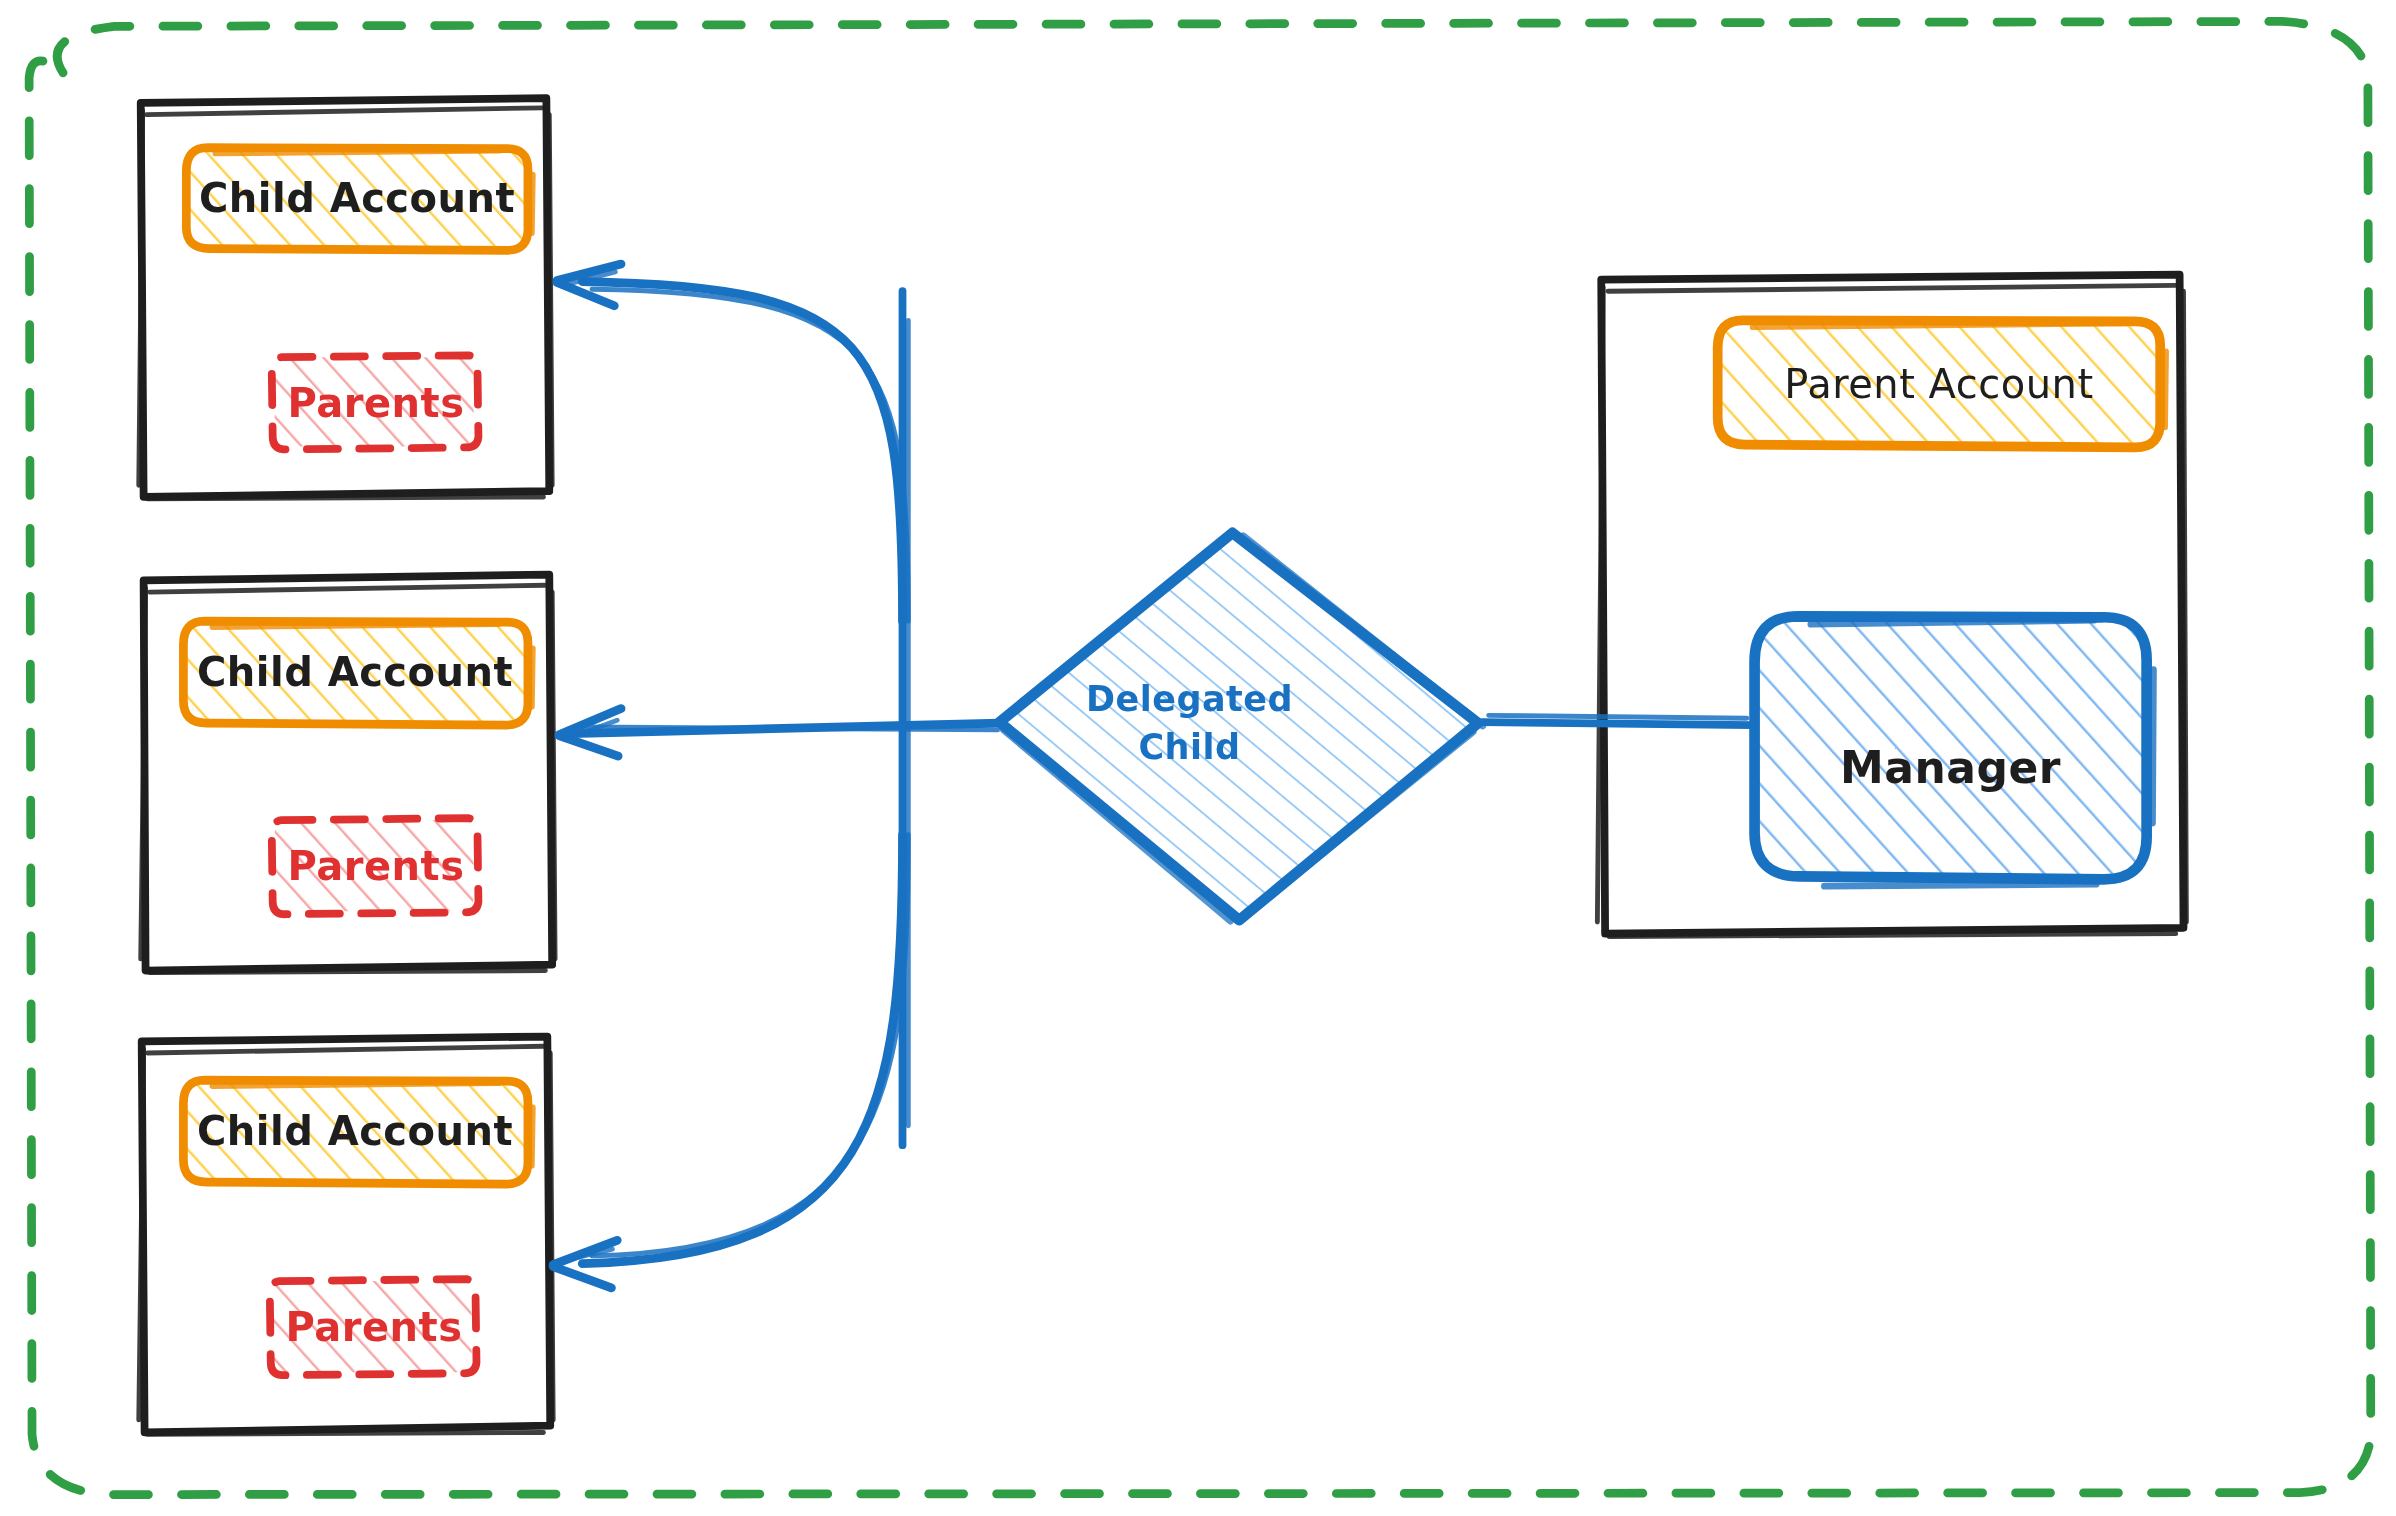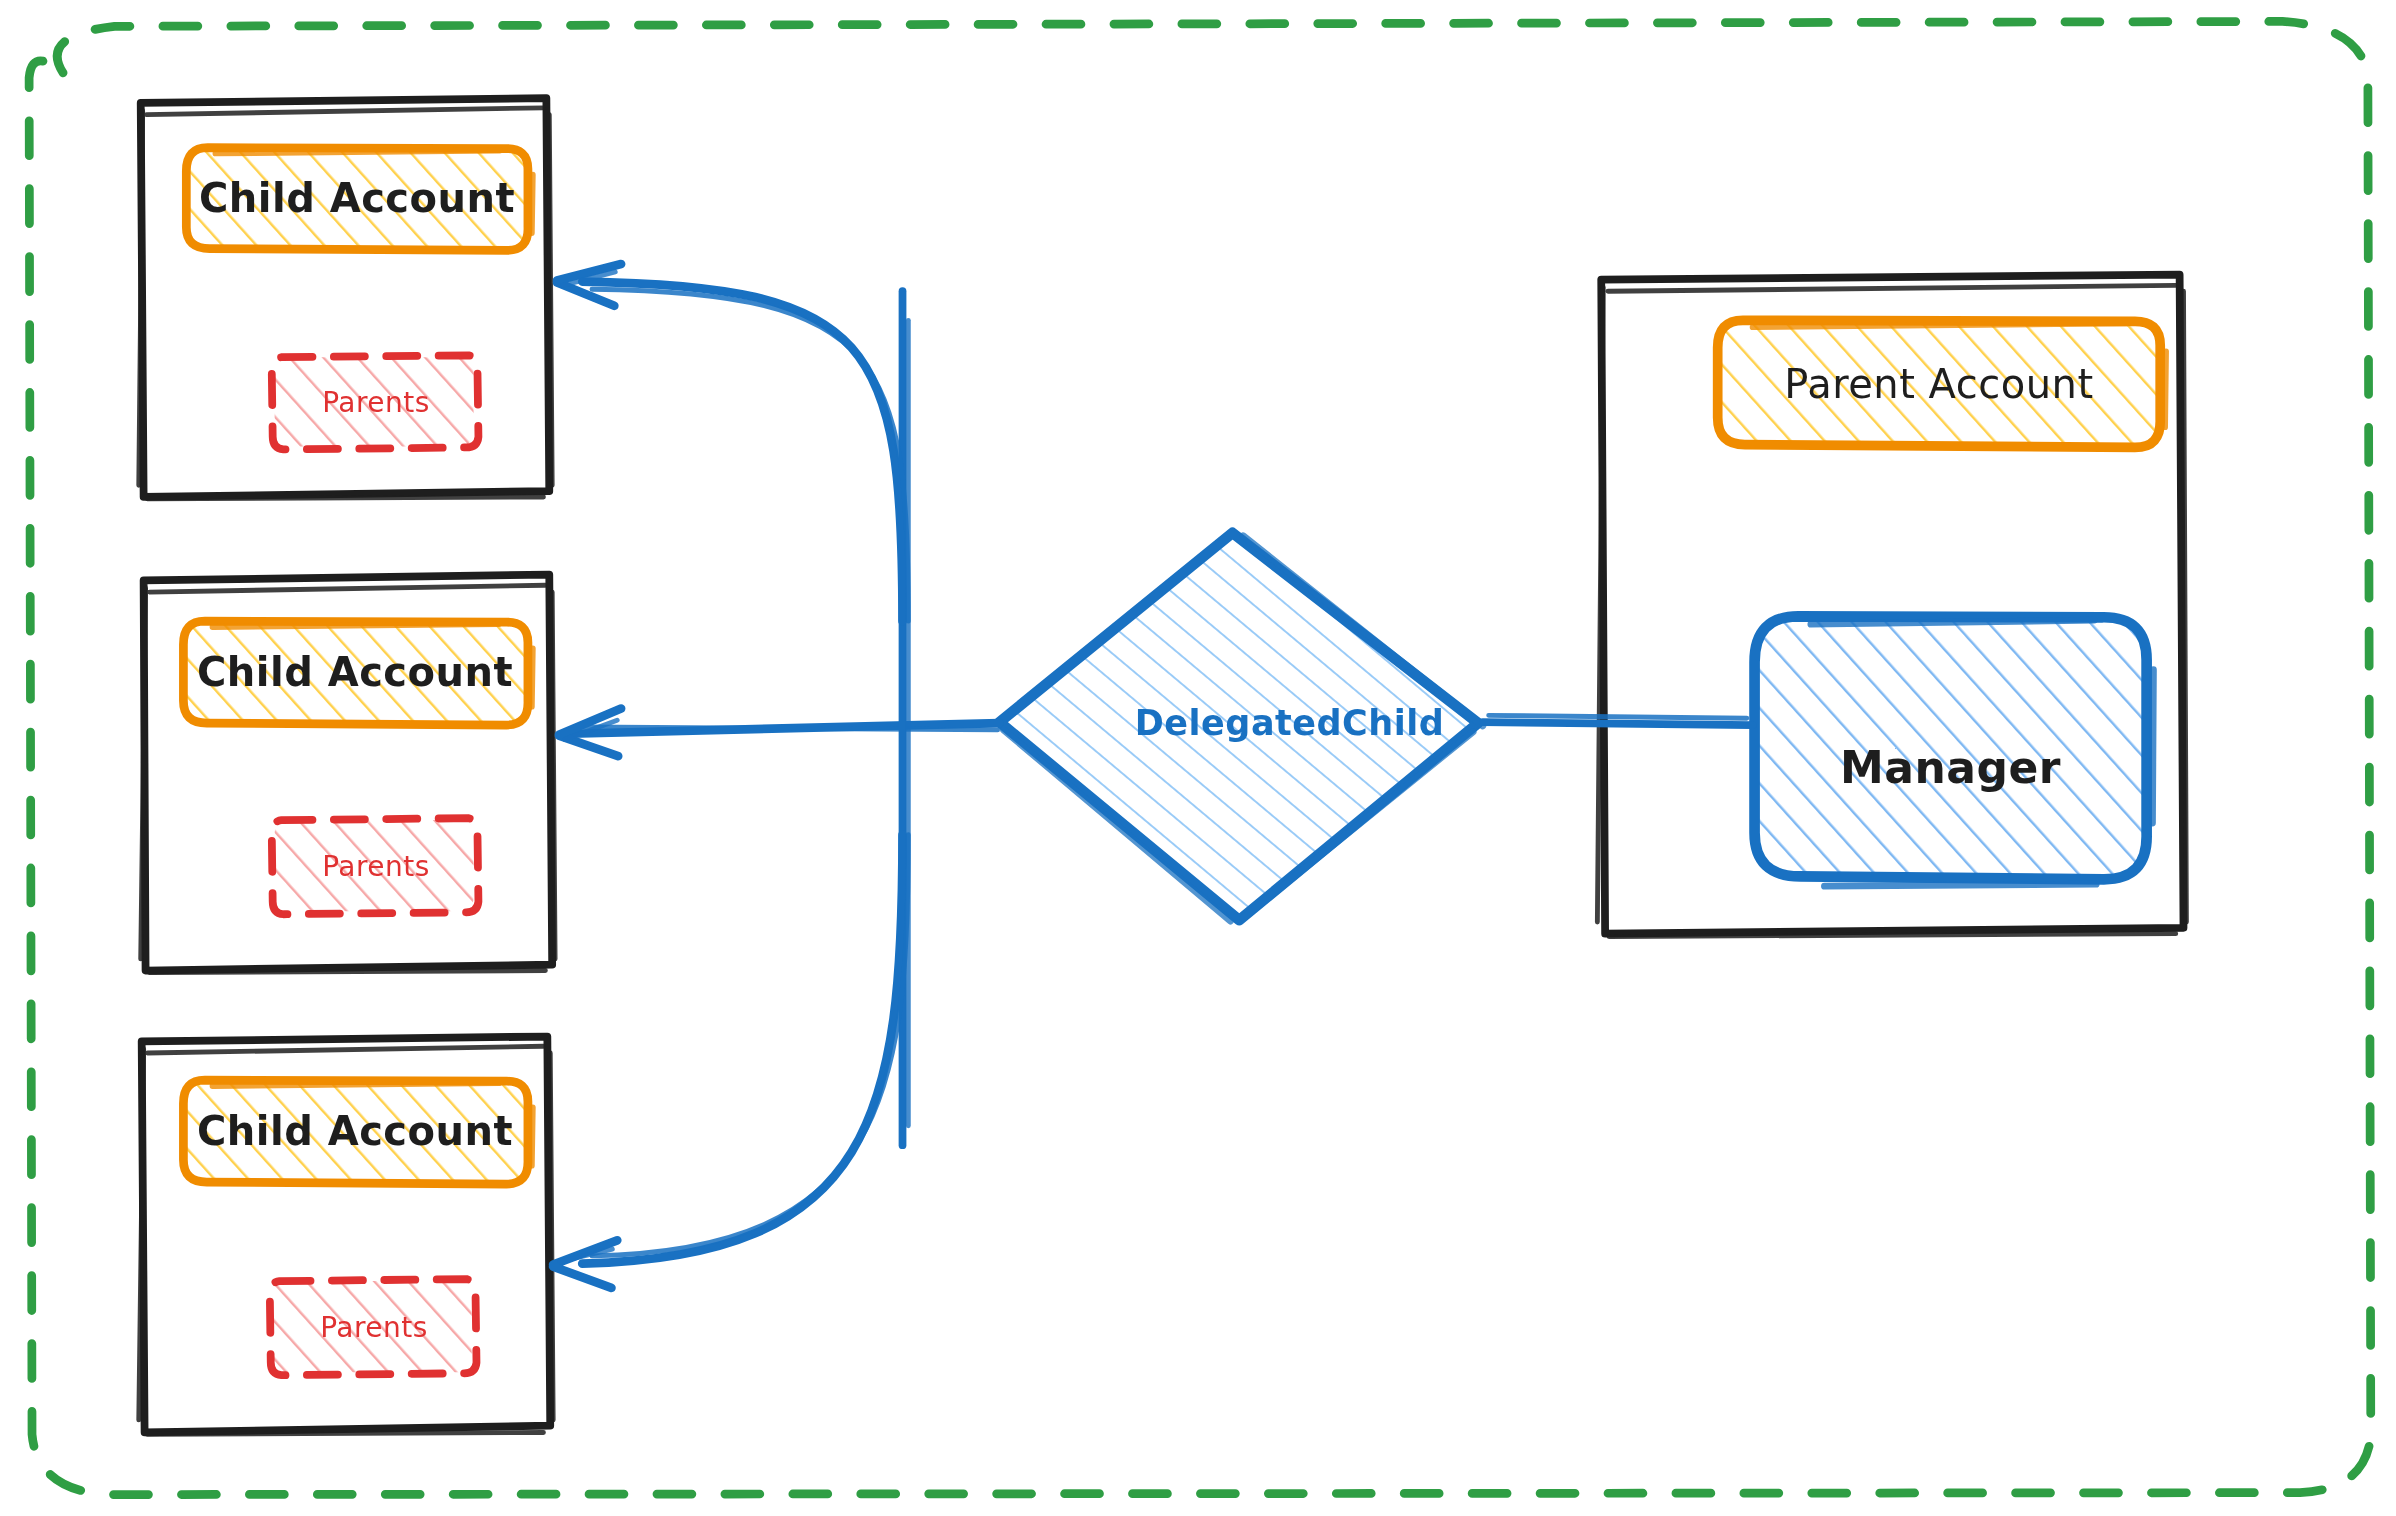--- a/index.html
+++ b/index.html
@@ -6,21 +6,21 @@
   body{width:2397px;height:1517px;overflow:hidden;
        font-family:"DejaVu Sans","Liberation Sans",sans-serif;}
   #stage{position:relative;width:2397px;height:1312px;}
   #stage svg{position:absolute;left:0;top:0;width:2397px;height:1517px;}
   .lbl{position:absolute;display:flex;align-items:center;justify-content:center;
        text-align:center;pointer-events:none;white-space:pre-line;}
   .lbl-dark{color:#1e1e1e;}
   .lbl-red{color:#e03131;}
   .lbl-blue{color:#1971c2;}
   .f-child{font-size:40px;font-weight:700;letter-spacing:0.5px;}
-  .f-parents{font-size:28px;font-weight:400;letter-spacing:0.5px;}
+  .f-parents{font-size:40px;font-weight:700;letter-spacing:0.5px;}
   .f-parentacct{font-size:40px;font-weight:400;letter-spacing:0.5px;}
   .f-manager{font-size:44px;font-weight:700;letter-spacing:0.5px;}
   .f-diamond{font-size:35px;font-weight:600;line-height:1.35;letter-spacing:0.5px;}
 </style>
 </head>
 <body>
 
 <div id="stage">
 
   <svg viewBox="0 0 2470 1563" xmlns="http://www.w3.org/2000/svg">
@@ -159,20 +159,20 @@
   <div class="lbl lbl-dark f-child" style="left:183px;top:621px;width:344px;height:102px;">Child Account</div>
   <div class="lbl lbl-red f-parents" style="left:273px;top:820px;width:206px;height:92px;">Parents</div>
 
   <div class="lbl lbl-dark f-child" style="left:183px;top:1080px;width:344px;height:102px;">Child Account</div>
   <div class="lbl lbl-red f-parents" style="left:271px;top:1281px;width:206px;height:92px;">Parents</div>
 
   <div class="lbl lbl-dark f-parentacct" style="left:1718px;top:320px;width:442px;height:127px;">Parent Account</div>
 
   <div class="lbl lbl-dark f-manager" style="left:1754px;top:636px;width:393px;height:263px;">Manager</div>
 
-  <div class="lbl lbl-blue f-diamond" style="left:1144px;top:670px;width:291px;height:107px;
-       flex-direction:row;">
+  <div class="lbl lbl-blue f-diamond" style="left:1044px;top:670px;width:291px;height:107px;
+       flex-direction:column;">
     <span>Delegated</span>
     <span>Child</span>
   </div>
 
 </div>
 
 
 </body></html>

